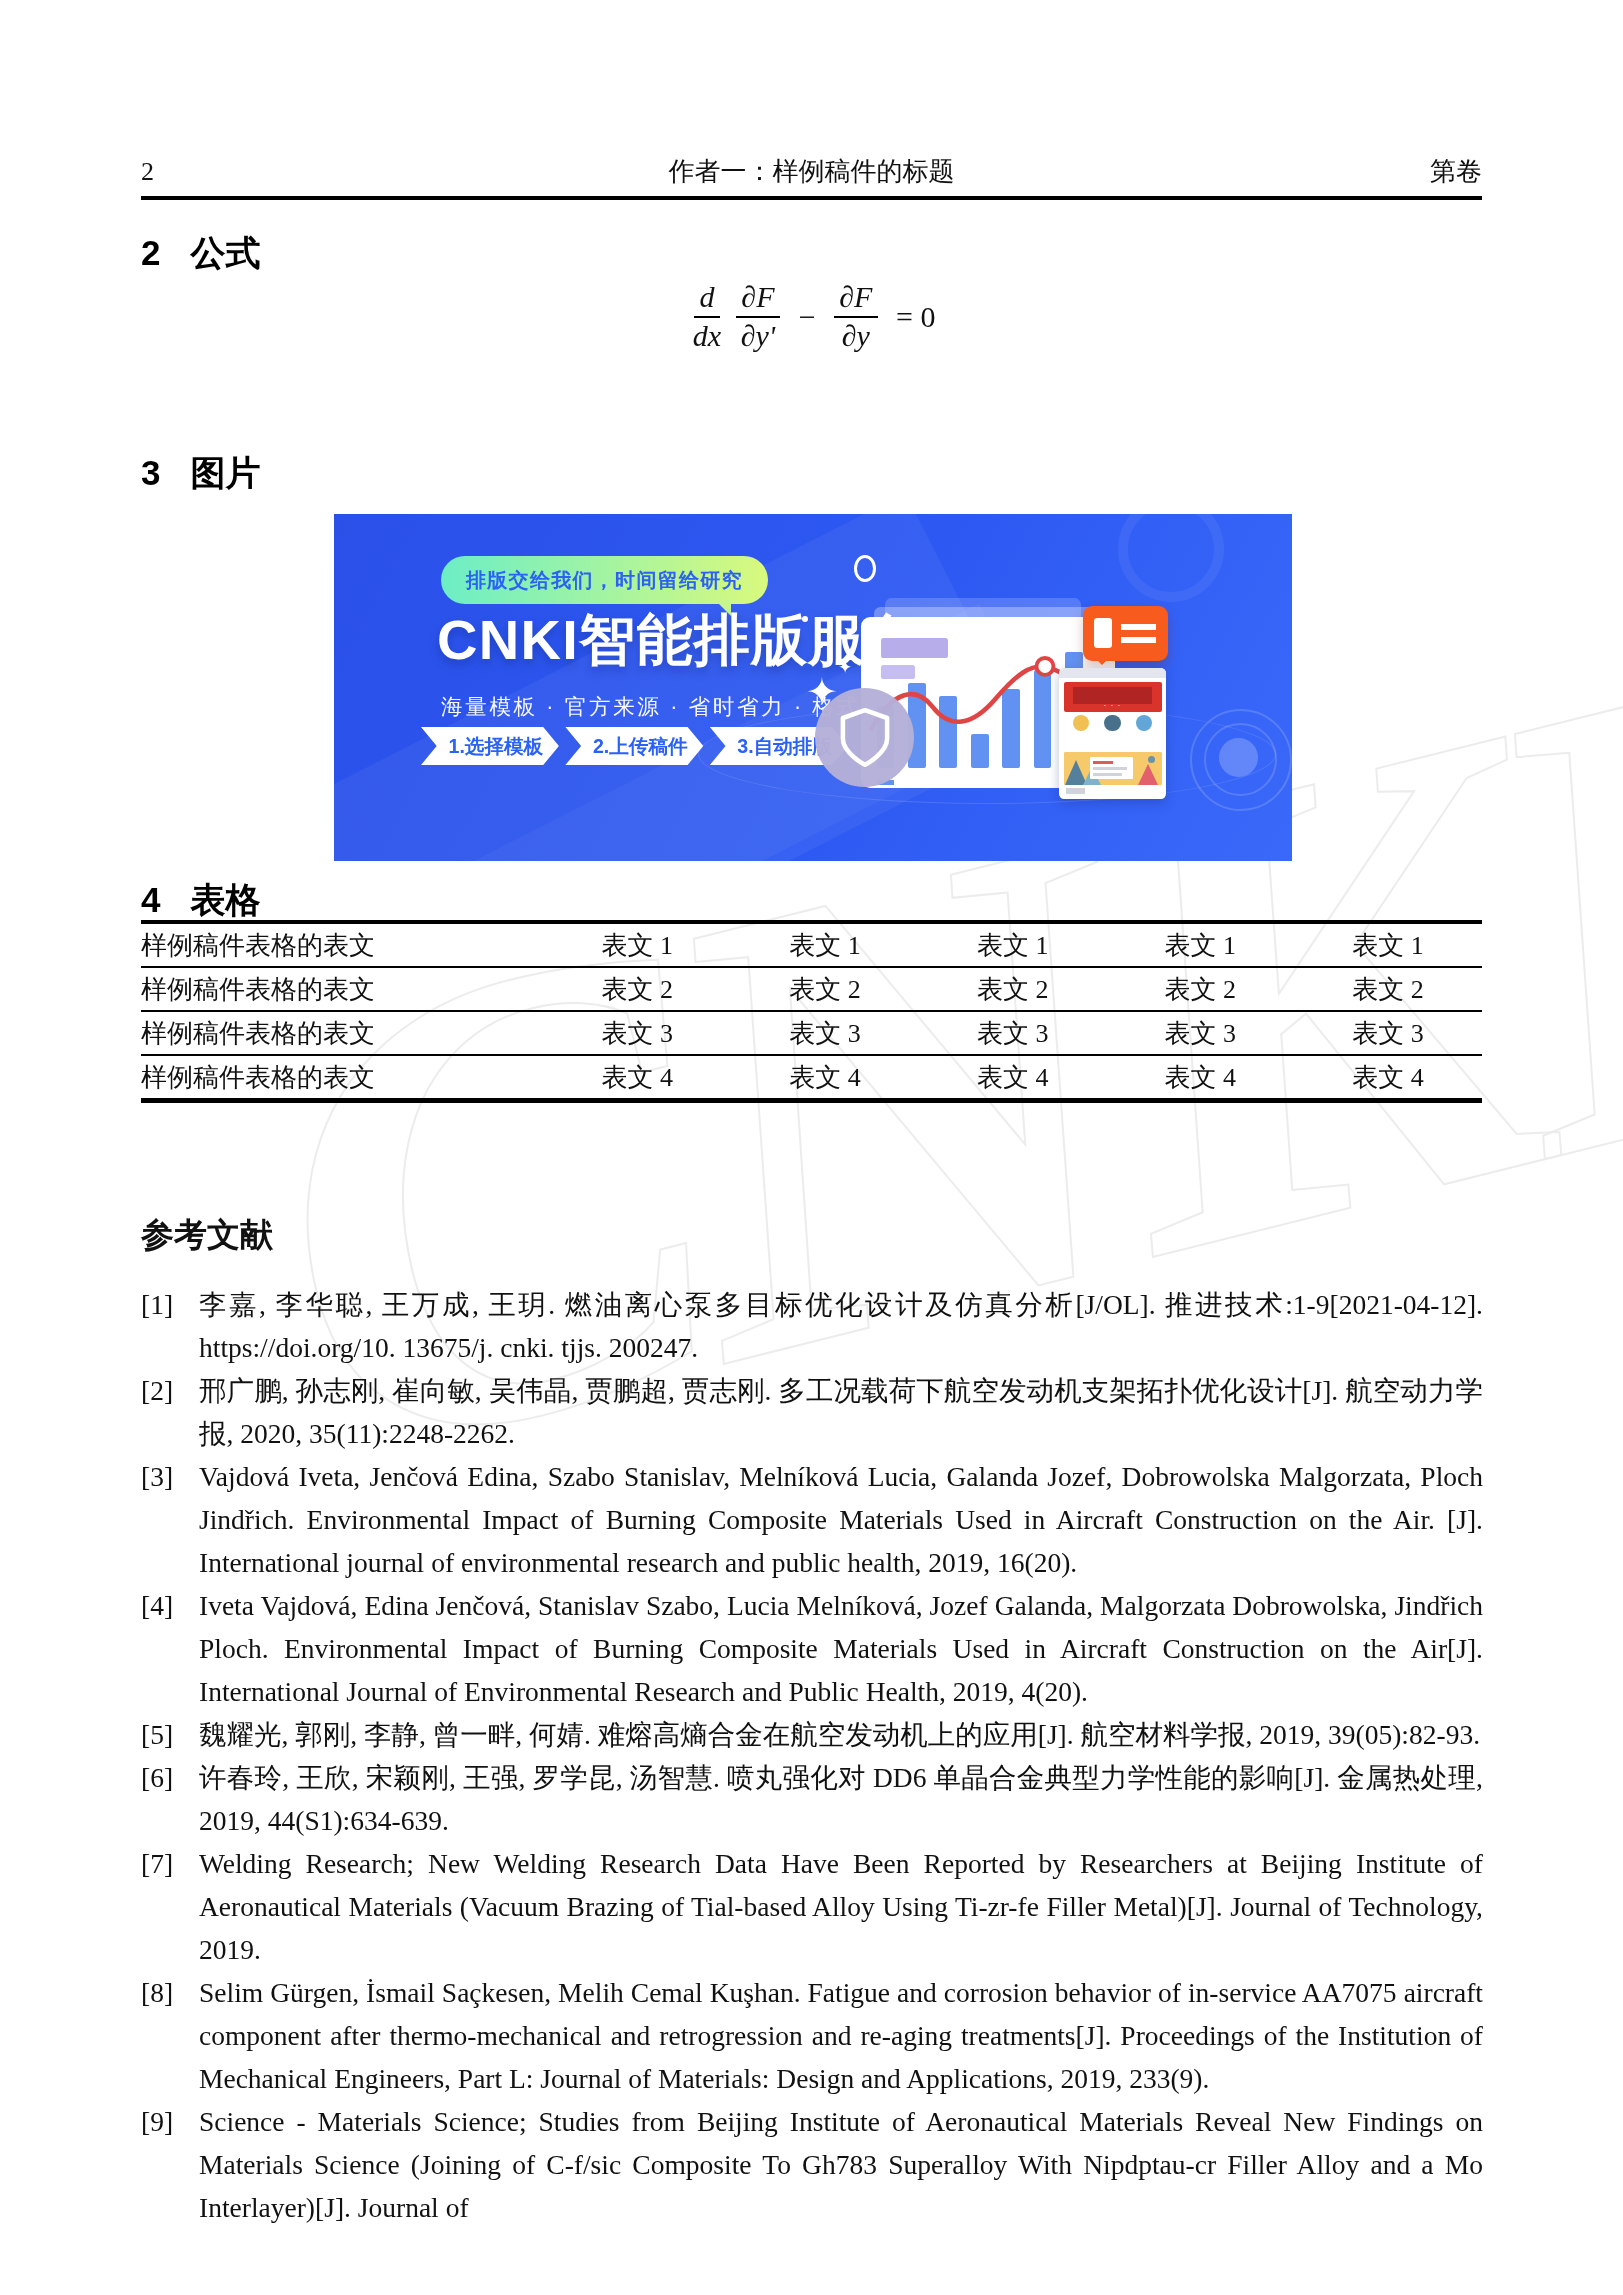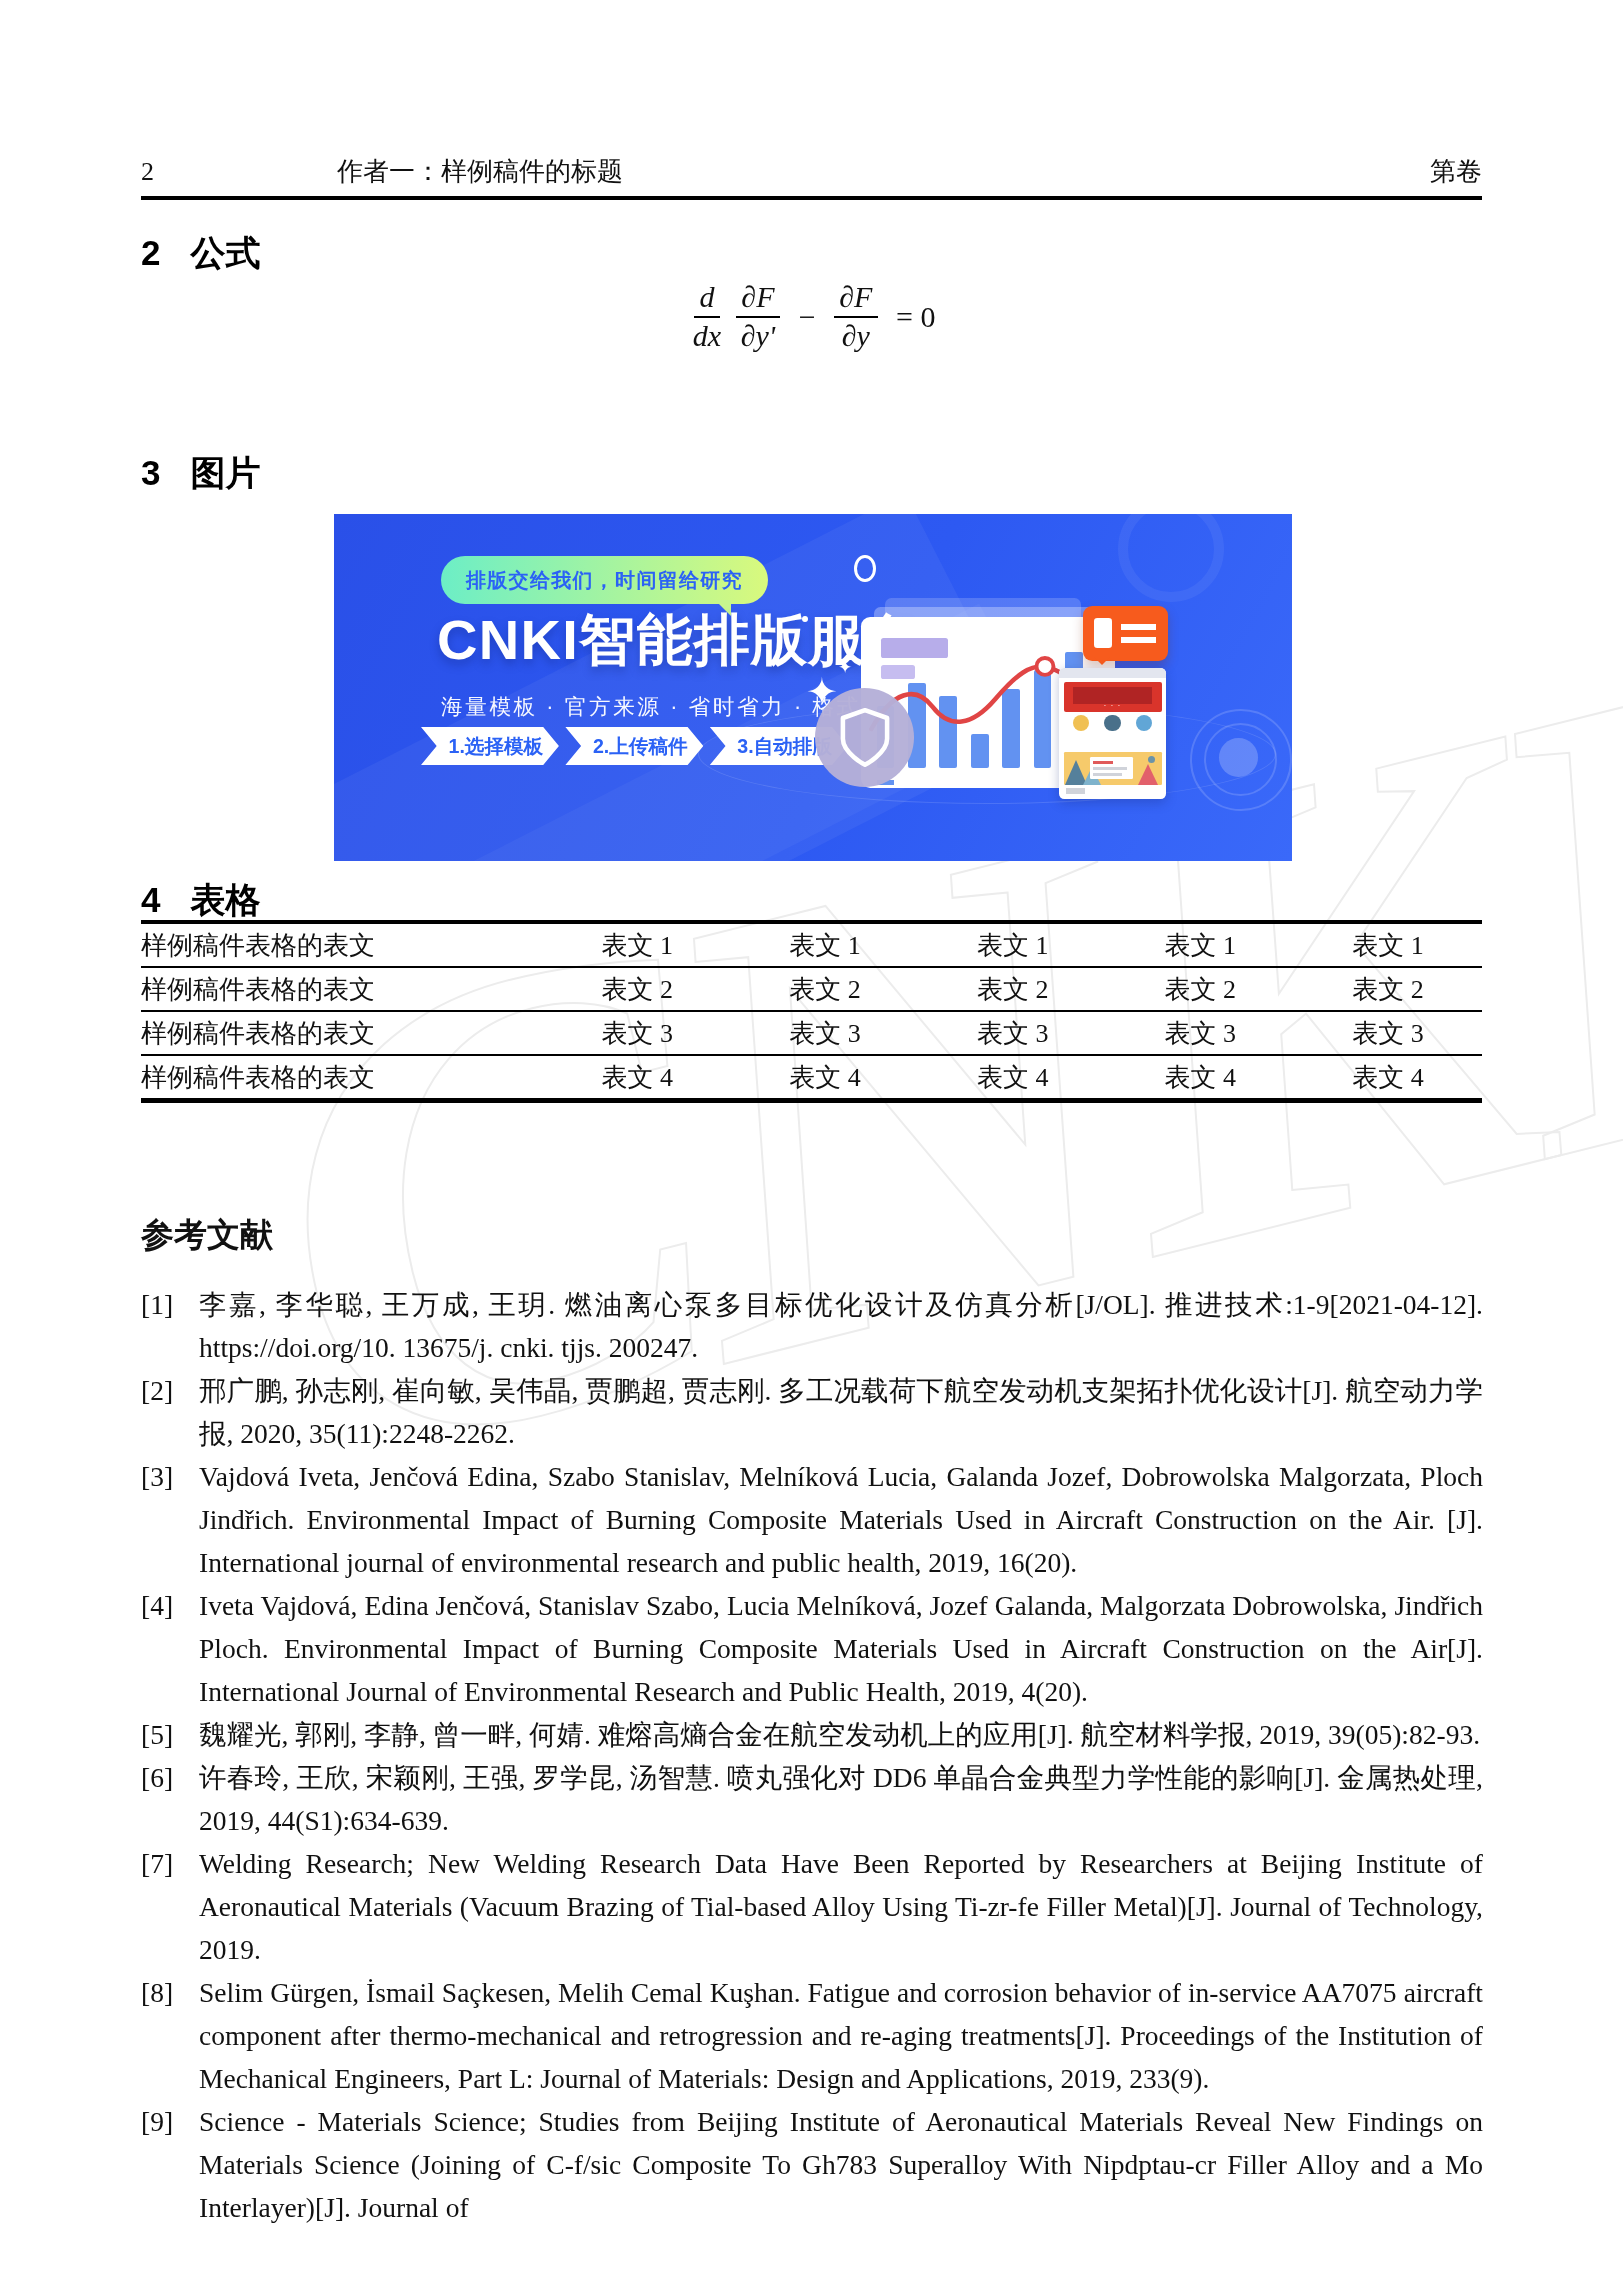--- a/index.html
+++ b/index.html
@@ -13,21 +13,21 @@
     font-size:641px;letter-spacing:-22px;line-height:1;
     color:transparent;-webkit-text-stroke:2px #ececec;
     transform:rotate(-14deg);user-select:none;}
   @supports not (-webkit-text-stroke:1px #000){.watermark{color:#f2f2f2;}}
 
   .z{z-index:1;}
 
   
   .header{left:141px;width:1341px;top:154px;display:flex;align-items:baseline;font-size:26px;}
   .header .hl{width:196px;text-align:left;}
-  .header .hc{flex:1;text-align:left;}
+  .header .hc{flex:1;text-align:center;}
   .header .hr{width:196px;text-align:right;}
   .rule{left:141px;width:1341px;top:196px;height:3.9px;background:#000;}
 
   
   .sec{left:141px;font-family:"Liberation Sans",sans-serif;font-weight:bold;font-size:35px;color:#000;}
   .sec .num{display:inline-block;margin-right:30px;}
 
   
   .formulas{left:141px;width:1341px;top:280px;text-align:center;font-size:30px;}
   .eq1{display:flex;justify-content:center;align-items:center;gap:9.2px;font-style:italic;}

